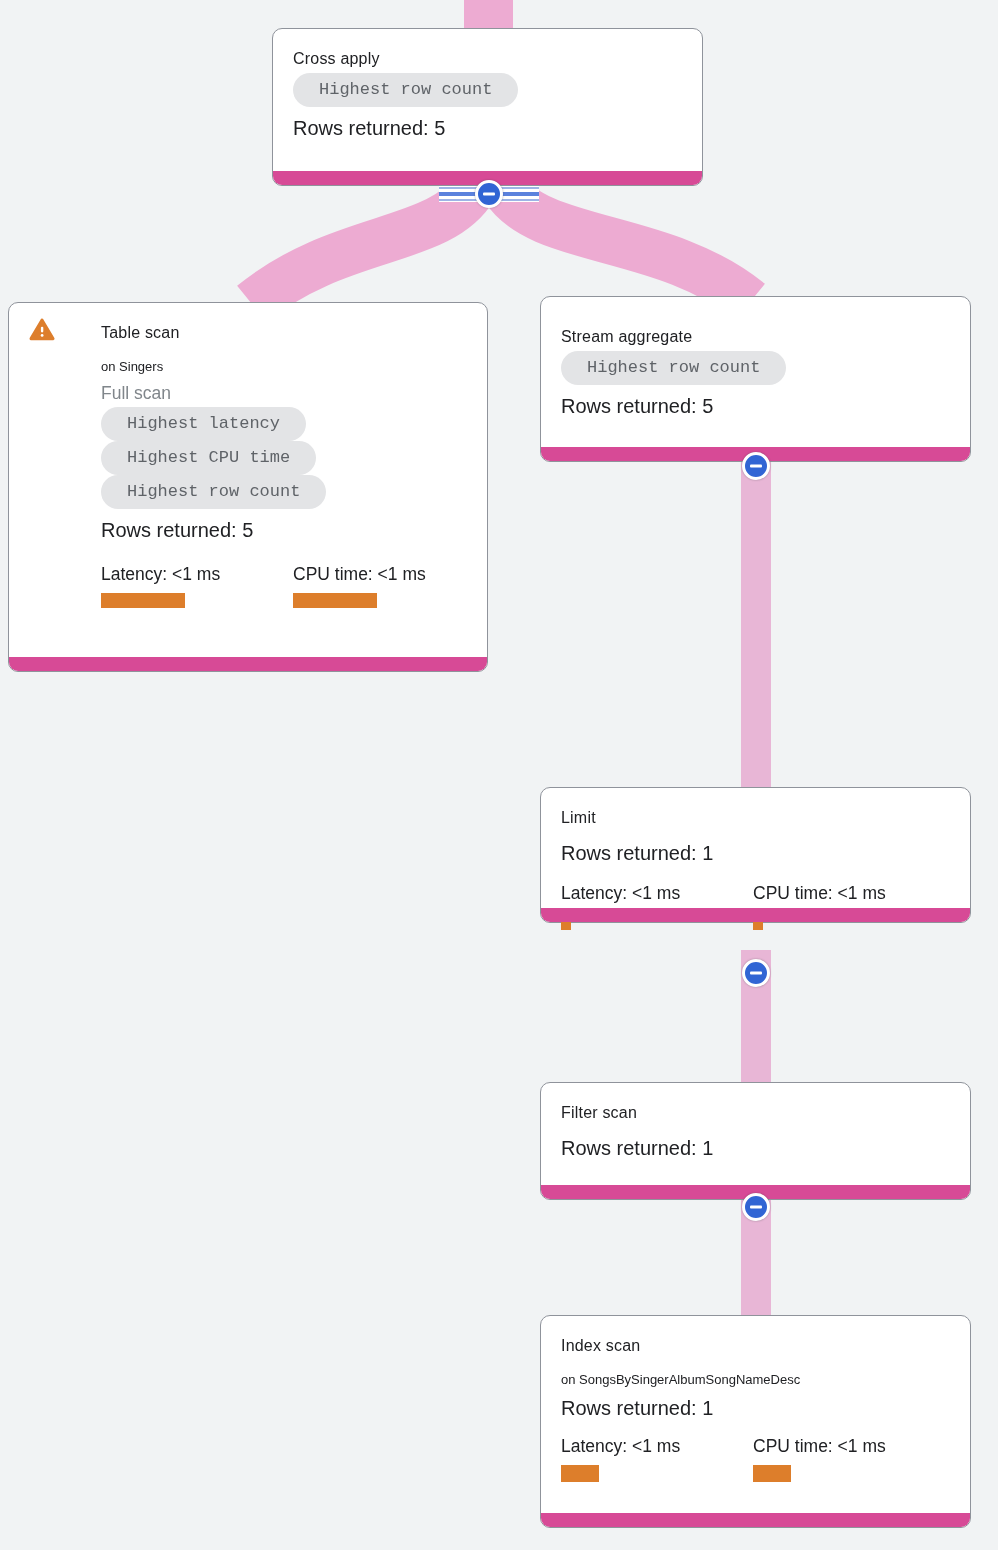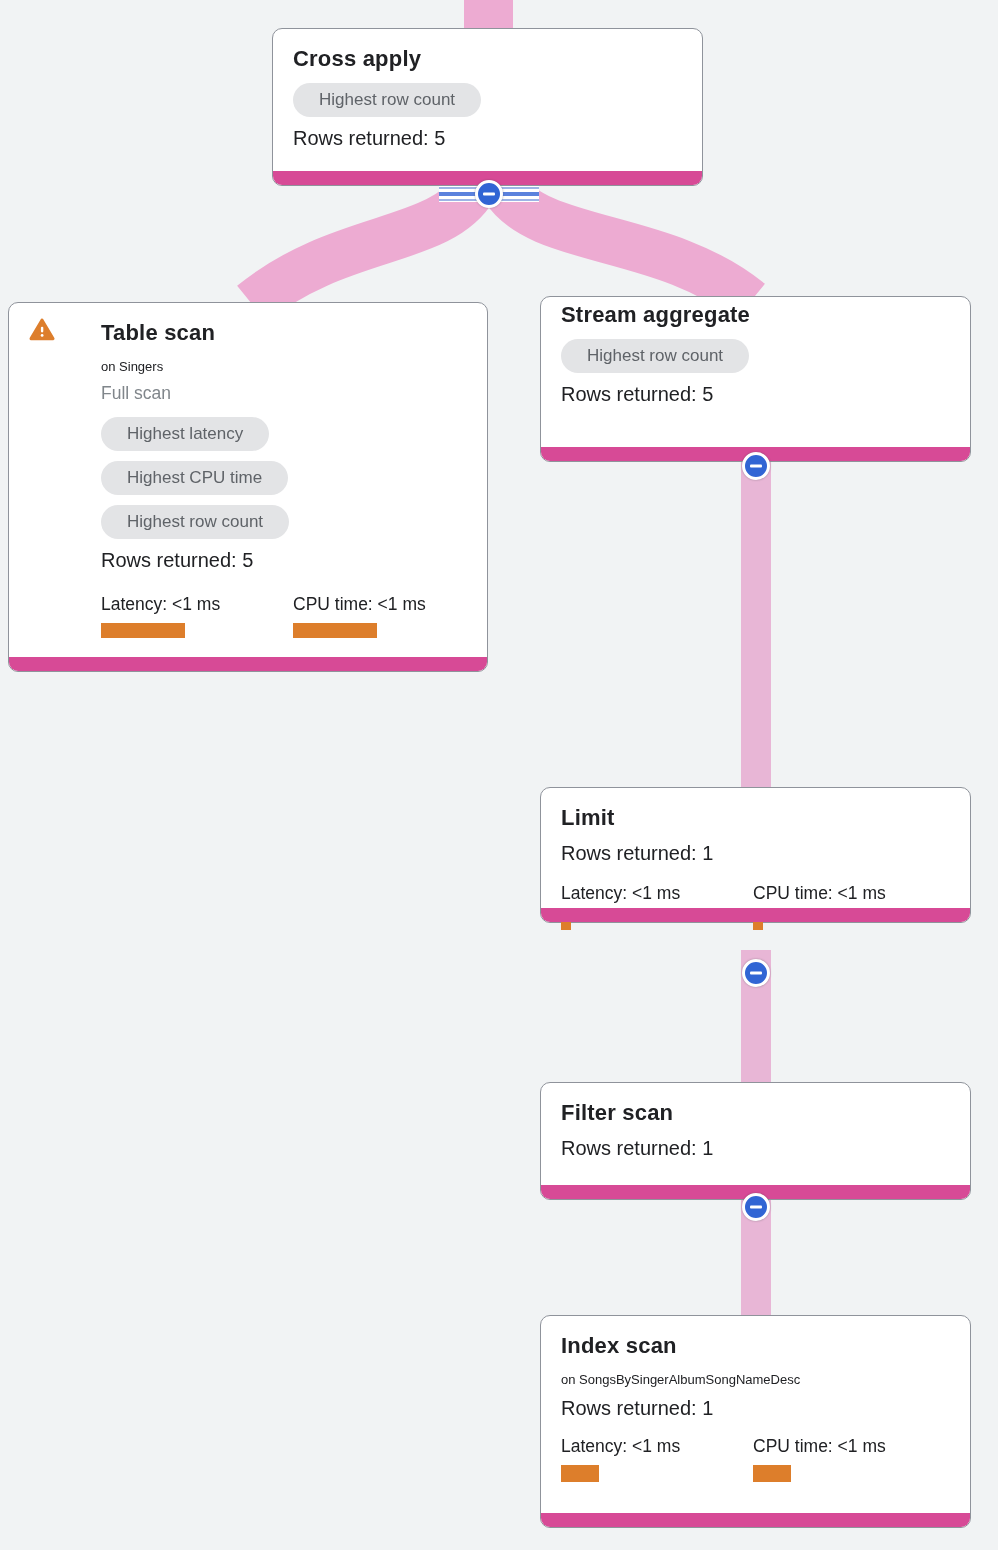--- a/index.html
+++ b/index.html
@@ -12,25 +12,25 @@
   .edges{position:absolute;left:0;top:0;z-index:0;}
   .node{
     position:absolute;background:#fff;border:1px solid #8f939b;border-radius:10px;
     box-sizing:border-box;z-index:1;
   }
   .node .accent{
     position:absolute;left:0;right:0;bottom:0;height:14px;background:#d74a96;
     border-radius:0 0 9px 9px;
   }
   .node-body{padding:16px 20px;}
-  .node-title{font-size:22px;font-weight:700;letter-spacing:.2px;line-height:28px;}
+  .node-title{font-size:16px;font-weight:400;letter-spacing:.2px;line-height:28px;}
   .node-sub{font-size:13px;line-height:27px;margin-top:6px;}
   .node-note{font-size:17.5px;line-height:27px;color:#80868b;}
   .rows{font-size:20px;line-height:27px;margin-top:8px;}
-  .pillrow{margin-top:10px;}
+  .pillrow{font-family:Liberation Mono, monospace;}
   .pill{
     display:inline-block;background:#e3e4e6;color:#5f6368;border-radius:17px;
     font-size:17px;line-height:34px;height:34px;padding:0 26px;white-space:nowrap;
   }
   .stats{display:grid;grid-template-columns:192px auto;margin-top:18px;}
   .stat-label{font-size:17.5px;line-height:24px;}
   .bar{background:#dd7e2b;margin-top:7px;}
   .bar--lg{width:84px;height:15px;}
   .bar--md{width:38px;height:17px;}
   .bar--sm{width:10px;height:18px;}
@@ -104,21 +104,21 @@
       <div>
         <div class="stat-label">CPU time: &lt;1 ms</div>
         <div class="bar bar--lg"></div>
       </div>
     </div>
   </div>
   <div class="accent"></div>
 </div>
 
 <div class="node" style="left:540px;top:296px;width:431px;height:166px;">
-  <div class="node-body" style="padding-top:4px;">
+  <div class="node-body" style="padding-top:26px;">
     <div class="node-title">Stream aggregate</div>
     <div class="pillrow"><span class="pill">Highest row count</span></div>
     <div class="rows">Rows returned: 5</div>
   </div>
   <div class="accent"></div>
 </div>
 <button class="collapse" style="left:742px;top:452px;" aria-label="collapse"></button>
 
 <div class="node" style="left:540px;top:787px;width:431px;height:136px;">
   <div class="node-body">

